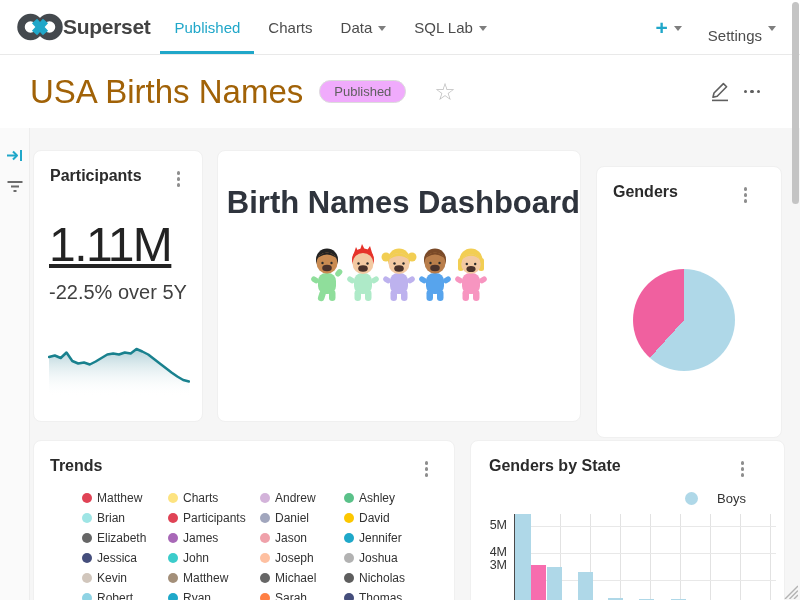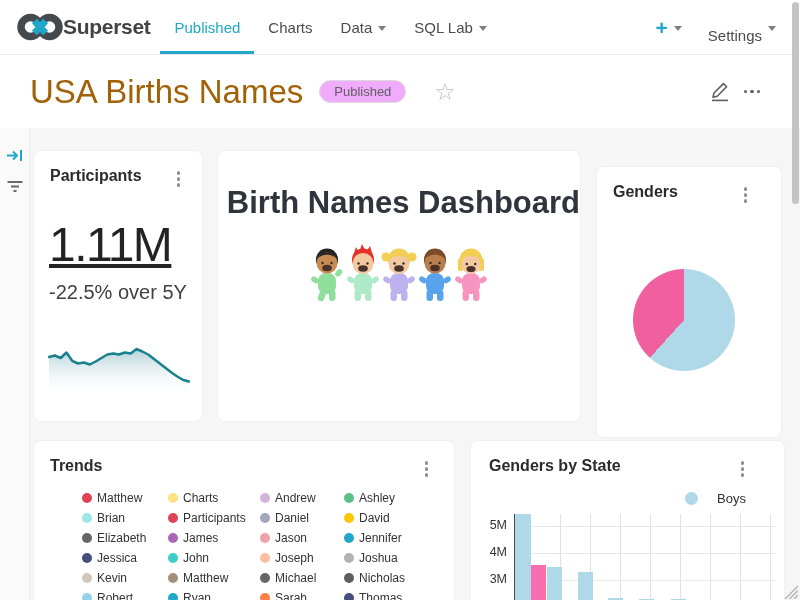--- a/index.html
+++ b/index.html
@@ -402,21 +402,21 @@
         <div class="gridline-v" style="left: 179px;"></div>
         <div class="gridline-v" style="left: 209px;"></div>
         <div class="gridline-v" style="left: 239px;"></div>
         <div class="gridline-v" style="left: 269px;"></div>
         <div class="gridline-v" style="left: 299px;"></div>
         <div class="gridline-h" style="top: 85px;"></div>
         <div class="ytick" style="top: 77px;">5M</div>
         <div class="gridline-h" style="top: 112px;"></div>
         <div class="ytick" style="top: 104px;">4M</div>
         <div class="gridline-h" style="top: 139px;"></div>
-        <div class="ytick" style="top: 131px; text-align: right;">3M</div>
+        <div class="ytick" style="top: 117px; text-align: right;">3M</div>
         <div class="axis-line"></div>
         <div class="bar" style="left: 44px; width: 16px; top: 73px; background: rgb(175, 216, 232);"></div>
         <div class="bar" style="left: 60px; width: 15px; top: 124px; background: rgb(247, 109, 174);"></div>
         <div class="bar" style="left: 76px; width: 15px; top: 126px; background: rgb(175, 216, 232);"></div>
         <div class="bar" style="left: 107px; width: 15px; top: 131px; background: rgb(175, 216, 232);"></div>
         <div class="bar" style="left: 137px; width: 15px; top: 157px; background: rgb(175, 216, 232);"></div>
         <div class="bar" style="left: 168px; width: 15px; top: 158px; background: rgb(175, 216, 232);"></div>
         <div class="bar" style="left: 200px; width: 15px; top: 158px; background: rgb(175, 216, 232);"></div>
       </div>
   </section>

